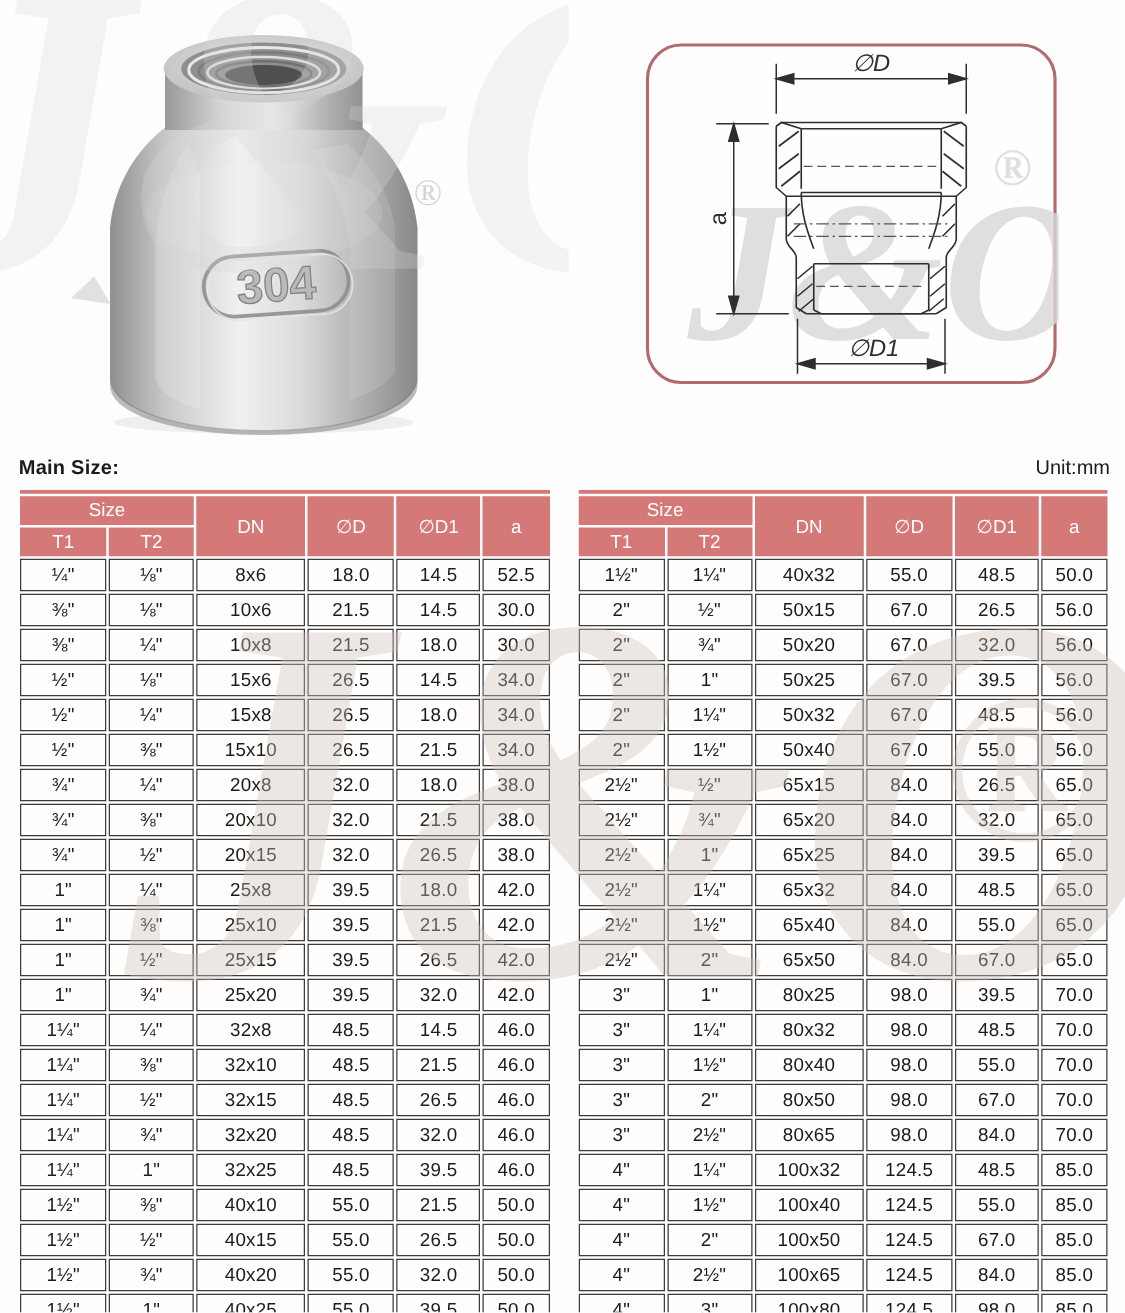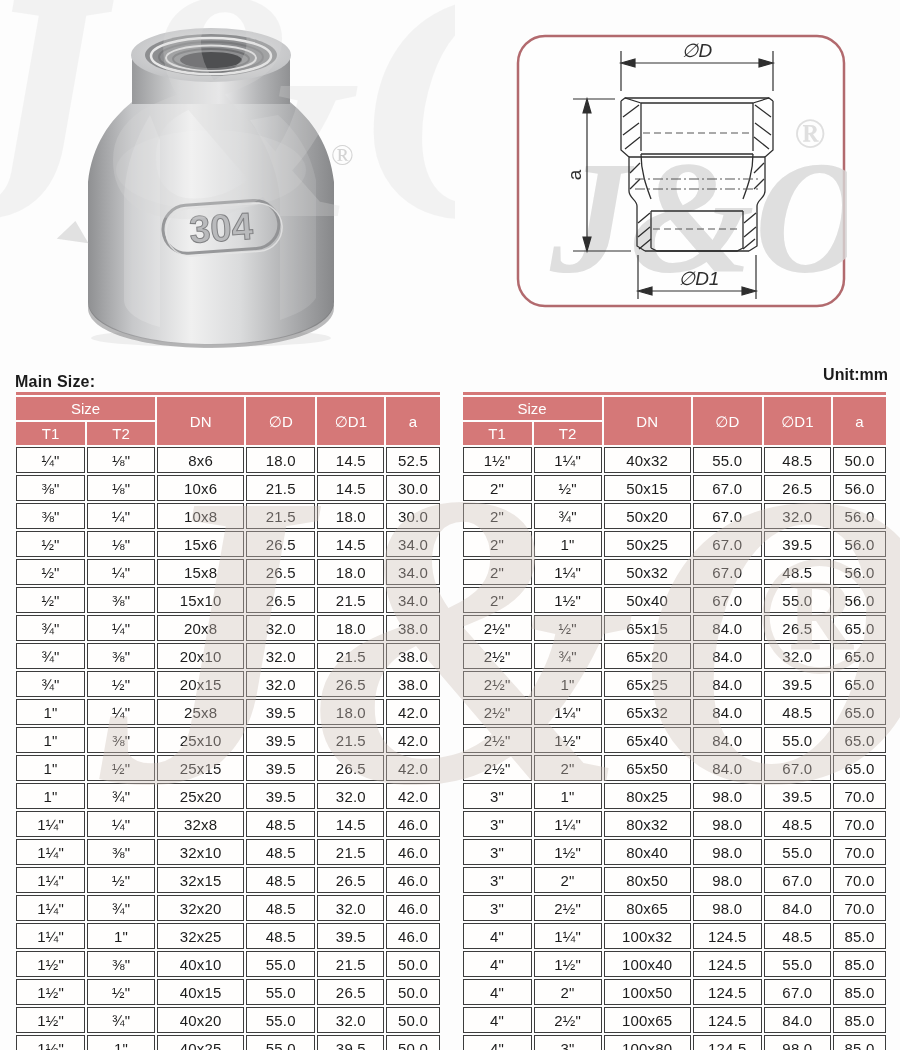--- a/index.html
+++ b/index.html
@@ -9,22 +9,22 @@
   
   .photo-wrap{position:absolute;left:0;top:0;width:455px;height:365px;overflow:hidden;}
   .photo-wrap svg{display:block;}
   .wm-reg-photo{position:absolute;left:331px;top:138px;font-size:30px;color:#c6c6c6;opacity:.75;font-family:"Liberation Serif",serif;}
   .wm-tri{position:absolute;left:58px;top:221px;width:0;height:0;border-left:16px solid transparent;border-right:16px solid transparent;border-bottom:20px solid #d9d9d9;opacity:.8;transform:rotate(8deg);}
 
   .diagram-wrap{position:absolute;left:515px;top:33px;width:332px;height:276px;}
   .diagram-wrap svg{display:block;}
 
   
-  .main-size{position:absolute;left:15px;top:366px;font-size:16px;font-weight:600;color:#1b1b1b;letter-spacing:.2px;margin-top:7px;}
-  .unit{position:absolute;right:12px;top:366px;font-size:16px;font-weight:700;color:#1b1b1b;}
+  .main-size{position:absolute;left:15px;top:366px;font-size:16px;font-weight:600;color:#1b1b1b;letter-spacing:.2px;}
+  .unit{position:absolute;right:12px;top:366px;font-size:16px;font-weight:400;color:#1b1b1b;}
 
   
   .tables{position:absolute;left:14px;top:390px;width:874px;display:flex;gap:19px;}
   table.spec{border-collapse:separate;border-spacing:2px;table-layout:fixed;width:428px;font-size:15px;}
   table.spec col.c1{width:69px}table.spec col.c2{width:68px}table.spec col.c3{width:87px}
   table.spec col.c4{width:69px}table.spec col.c5{width:67px}table.spec col.c6{width:53px}
   table.spec th{background:#d57878;color:#ffffff;font-weight:400;padding:0;height:23px;line-height:23px;font-size:15px;}
   table.spec th.strip{height:3px;line-height:3px;font-size:0;}
   table.spec td{background:#fffefd;border:1px solid #3c3c3c;text-align:center;height:24px;padding:0;color:#1c1c1c;font-weight:500;letter-spacing:.2px;}
 

